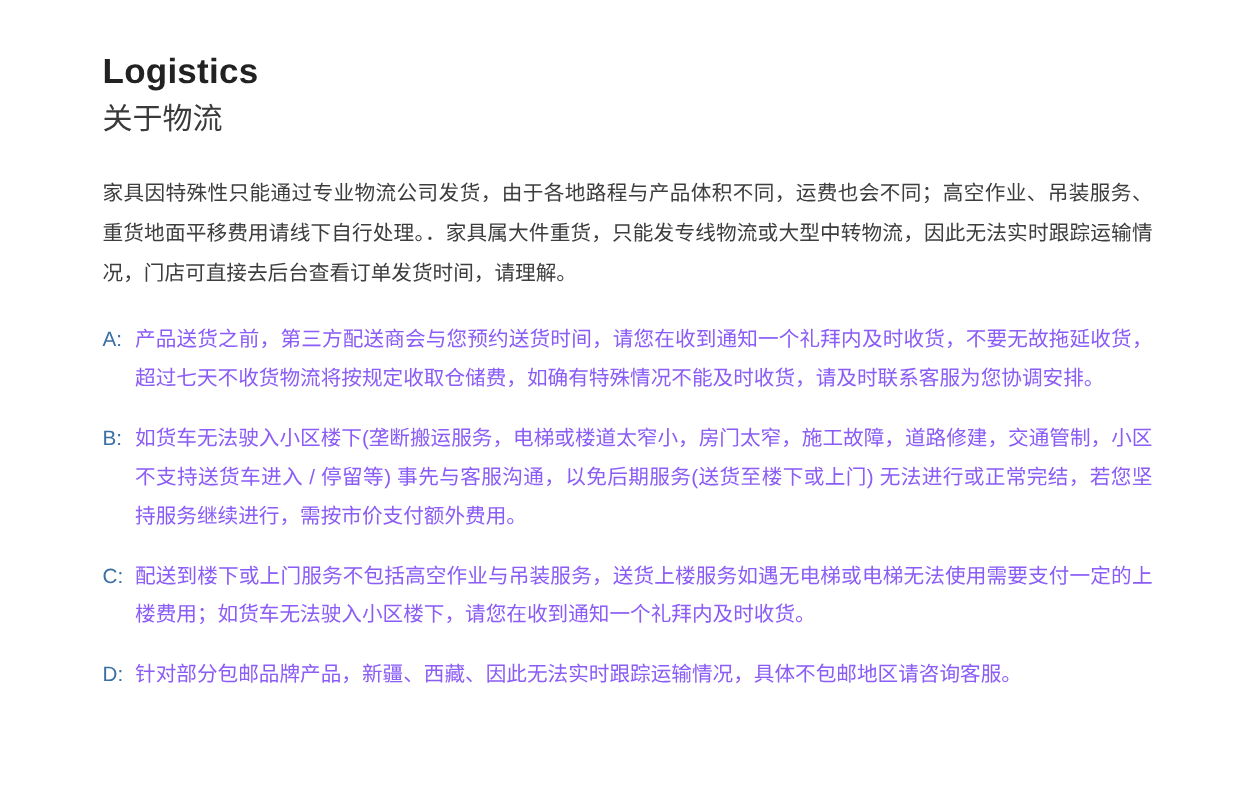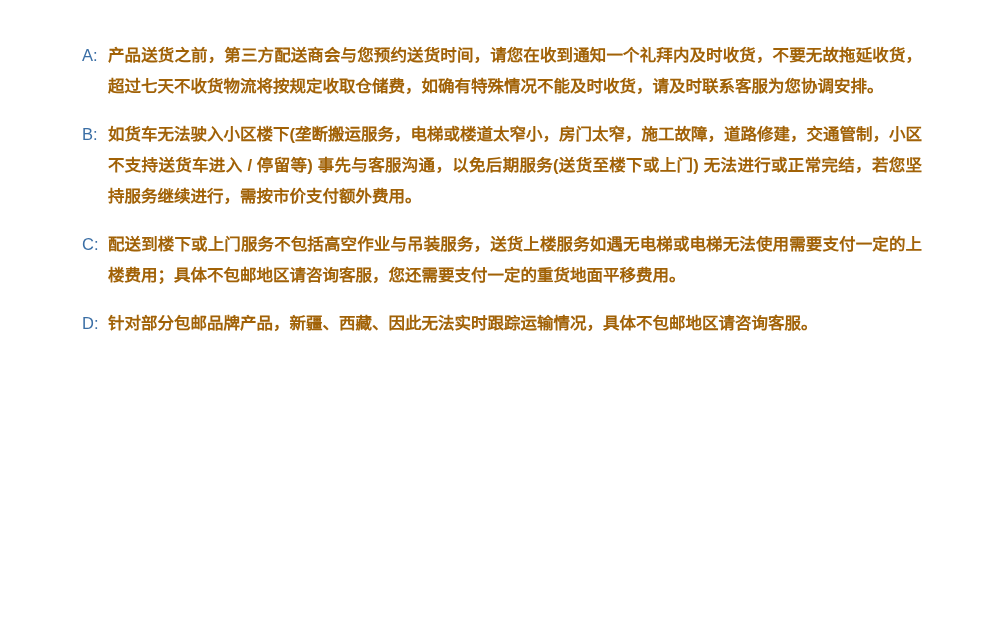--- a/index.html
+++ b/index.html
@@ -59,46 +59,48 @@
   }
   .item-key {
     flex: 0 0 auto;
     width: 26px;
     color: #3a6ea5;
     font-size: 16.5px;
     line-height: 31px;
   }
   .item-text {
     flex: 1 1 auto;
-    color: #a16207;
+    color: #8b5cf6;
     text-align: justify;
     text-justify: inter-ideograph;
     max-width: 845px;
-    font-weight: bold;
   }
 </style>
 </head>
 <body>
 
 <div class="page">
 
+  <h1 class="title-en">Logistics</h1>
+  <h2 class="title-cn">关于物流</h2>
 
+  <p class="intro">家具因特殊性只能通过专业物流公司发货，由于各地路程与产品体积不同，运费也会不同；高空作业、吊装服务、重货地面平移费用请线下自行处理。．家具属大件重货，只能发专线物流或大型中转物流，因此无法实时跟踪运输情况，门店可直接去后台查看订单发货时间，请理解。</p>
 
   <ul class="items">
     <li class="item">
       <span class="item-key">A:</span>
       <span class="item-text">产品送货之前，第三方配送商会与您预约送货时间，请您在收到通知一个礼拜内及时收货，不要无故拖延收货，超过七天不收货物流将按规定收取仓储费，如确有特殊情况不能及时收货，请及时联系客服为您协调安排。</span>
     </li>
     <li class="item">
       <span class="item-key">B:</span>
       <span class="item-text">如货车无法驶入小区楼下(垄断搬运服务，电梯或楼道太窄小，房门太窄，施工故障，道路修建，交通管制，小区不支持送货车进入 / 停留等) 事先与客服沟通，以免后期服务(送货至楼下或上门) 无法进行或正常完结，若您坚持服务继续进行，需按市价支付额外费用。</span>
     </li>
     <li class="item">
       <span class="item-key">C:</span>
-      <span class="item-text">配送到楼下或上门服务不包括高空作业与吊装服务，送货上楼服务如遇无电梯或电梯无法使用需要支付一定的上楼费用；具体不包邮地区请咨询客服，您还需要支付一定的重货地面平移费用。</span>
+      <span class="item-text">配送到楼下或上门服务不包括高空作业与吊装服务，送货上楼服务如遇无电梯或电梯无法使用需要支付一定的上楼费用；如货车无法驶入小区楼下，请您在收到通知一个礼拜内及时收货。</span>
     </li>
     <li class="item">
       <span class="item-key">D:</span>
       <span class="item-text">针对部分包邮品牌产品，新疆、西藏、因此无法实时跟踪运输情况，具体不包邮地区请咨询客服。</span>
     </li>
   </ul>
 
 </div>
 
 </body></html>

